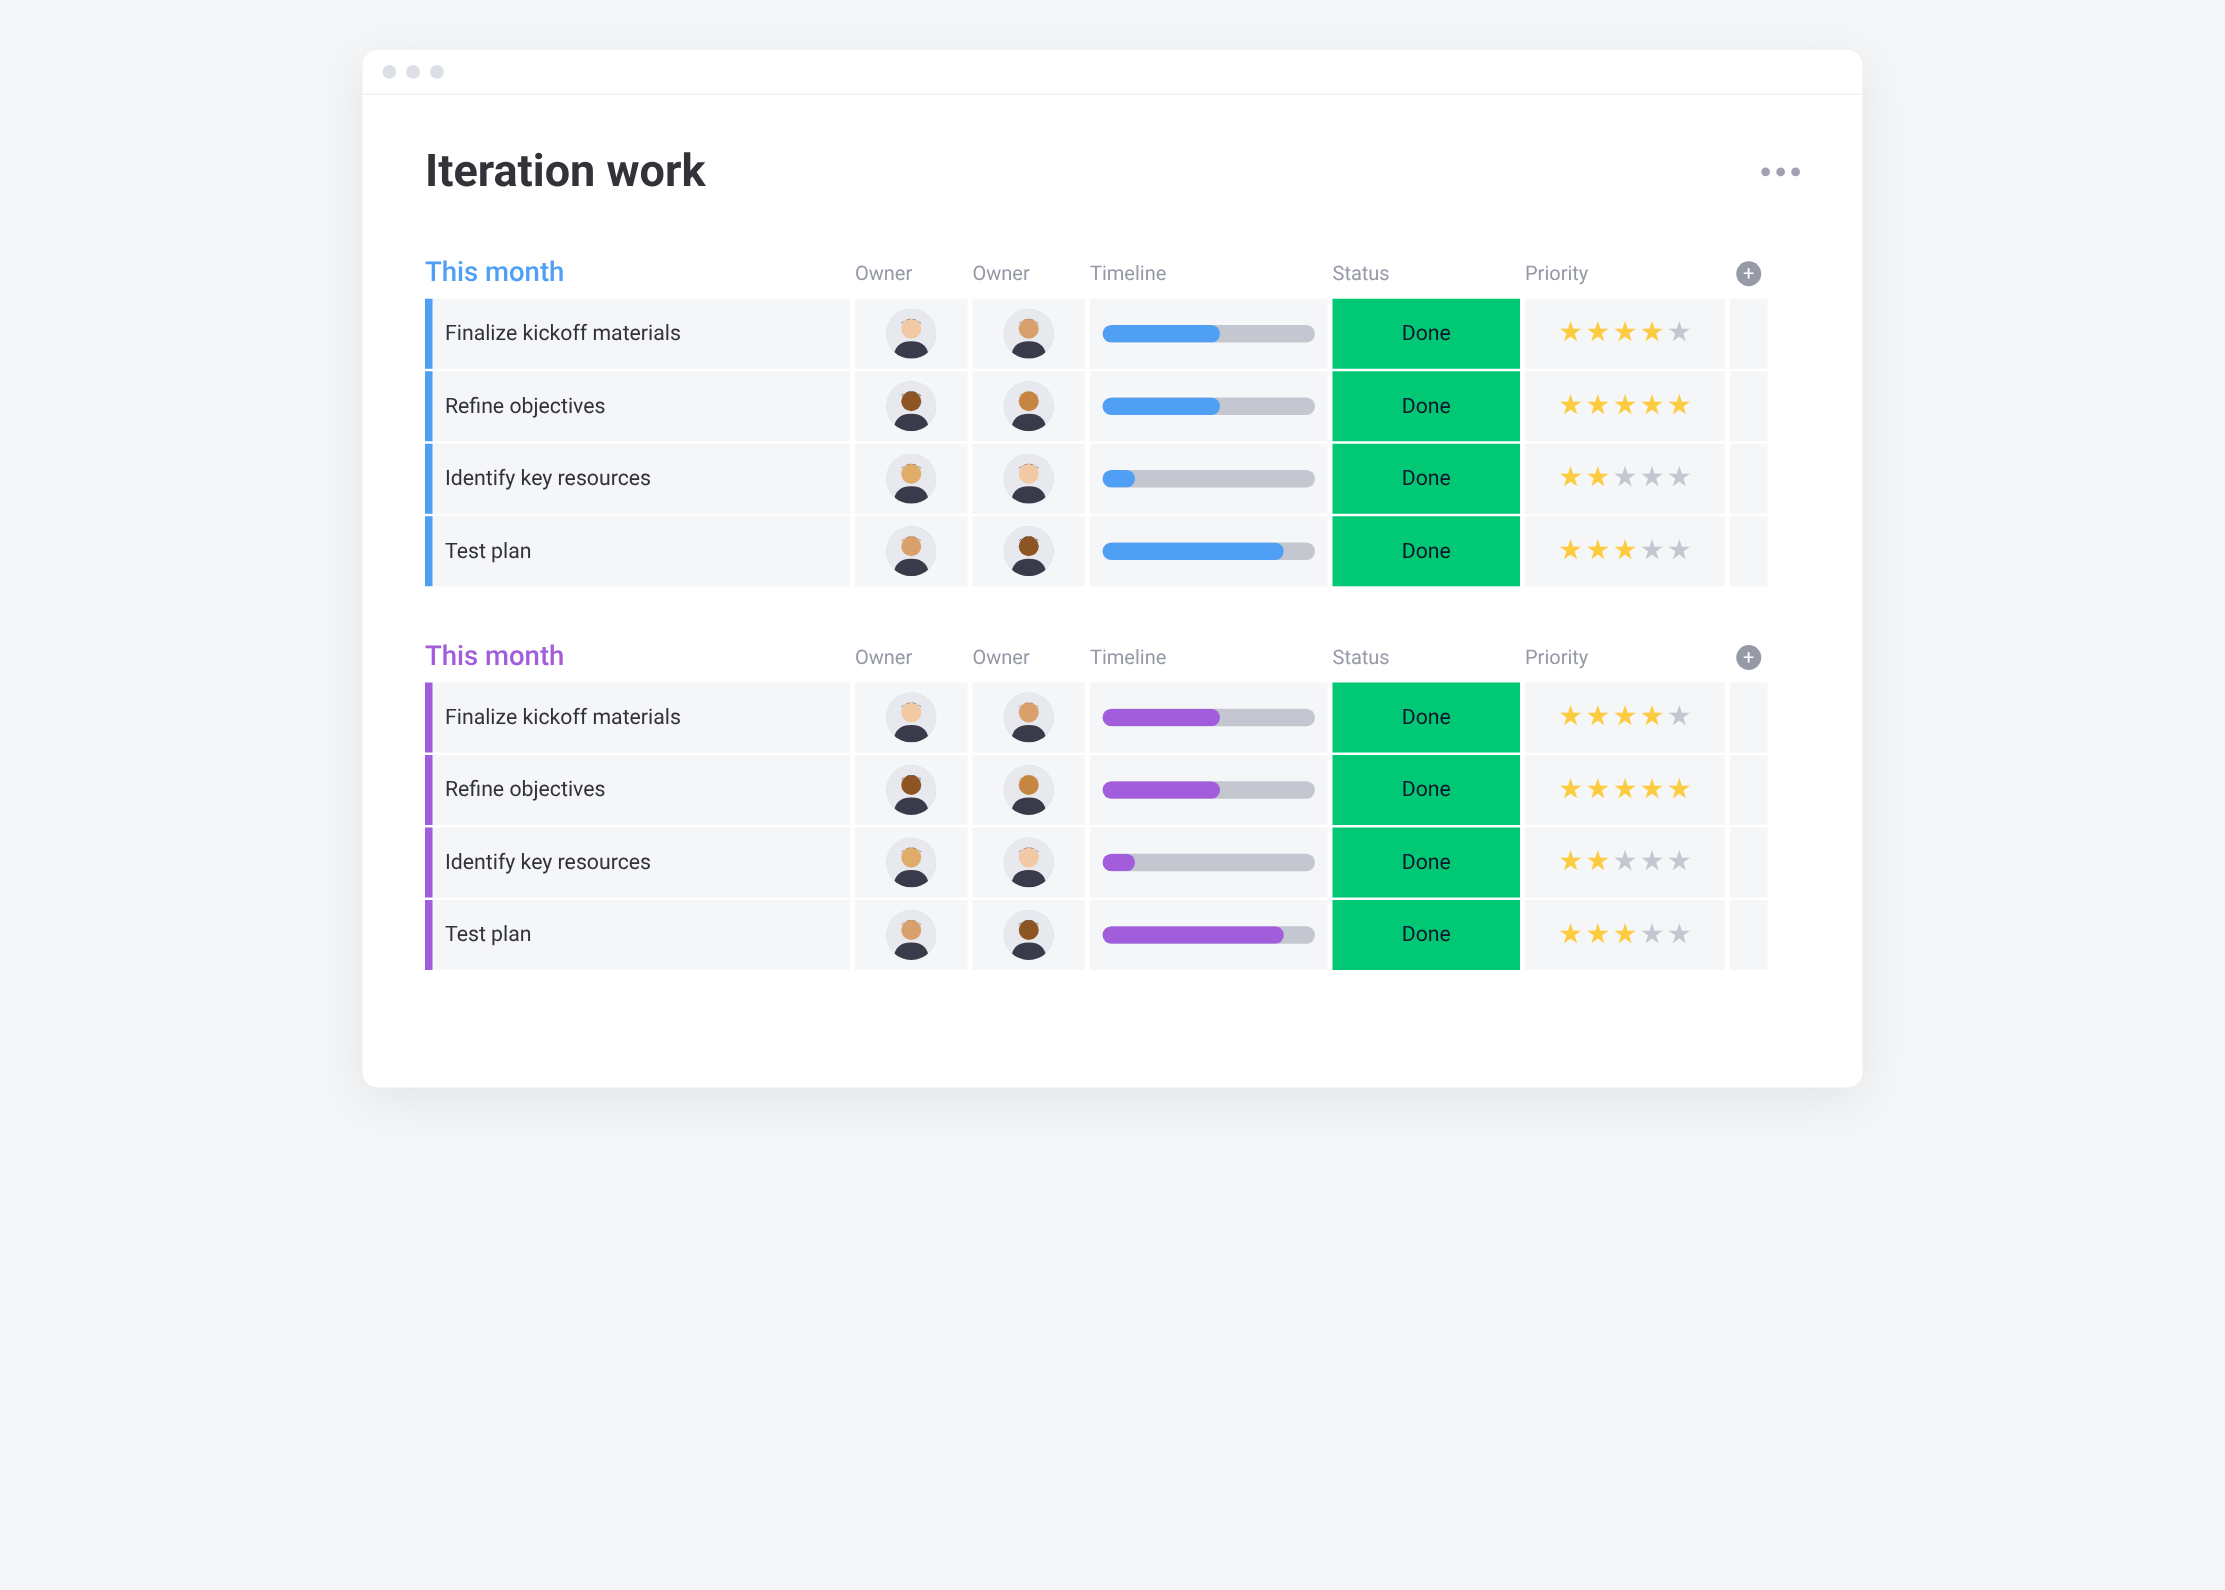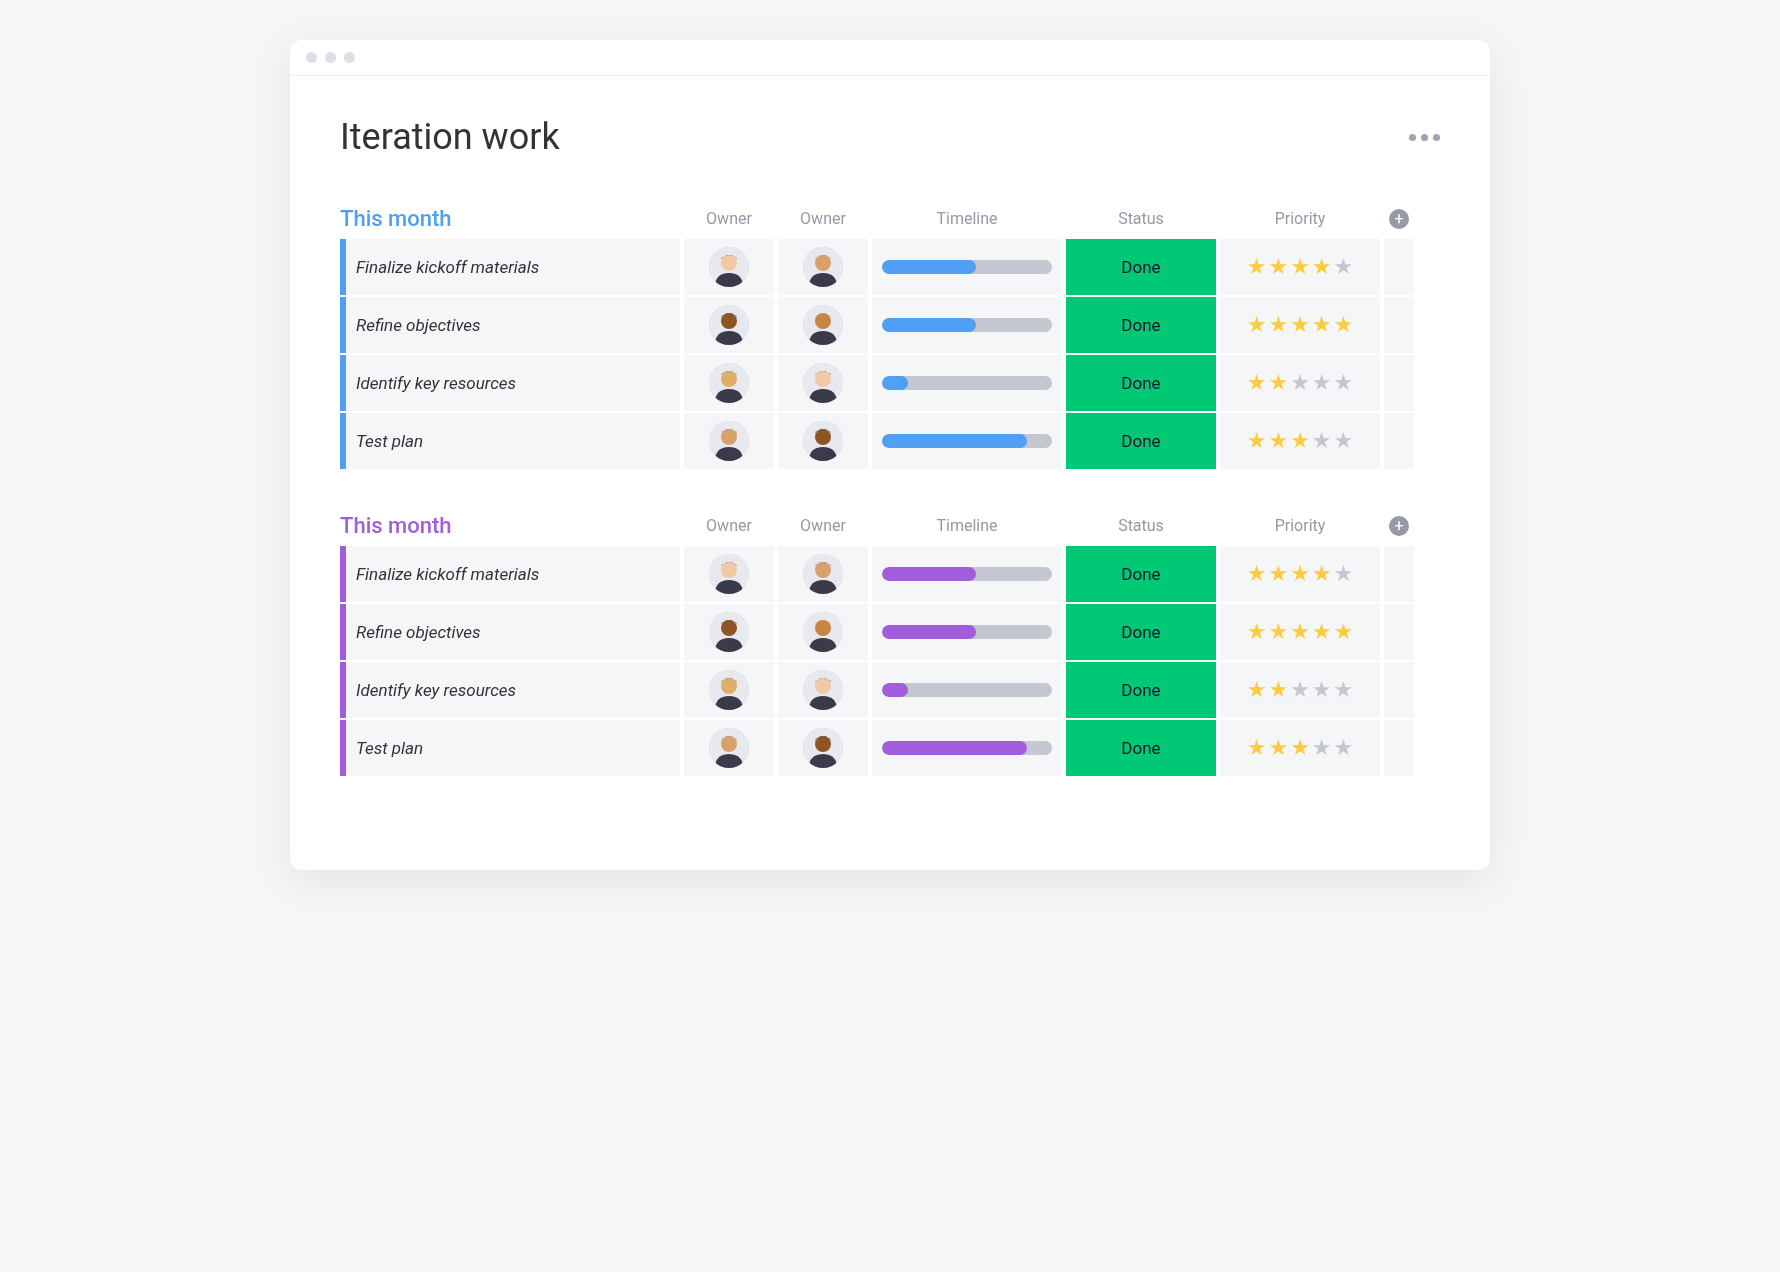--- a/index.html
+++ b/index.html
@@ -25,36 +25,36 @@
     }
     .chrome-dot {
       width: 11px; height: 11px; border-radius: 50%;
       background: #dcdfe5;
     }
     .content { padding: 40px 50px 50px; }
     .header-row {
       display: flex; justify-content: space-between; align-items: center;
       margin-bottom: 48px;
     }
-    .page-title { font-size: 36px; font-weight: 400; color: #323338; }
+    .page-title { font-size: 36px; font-weight: 700; color: #323338; }
     .more-dots { display: flex; gap: 5px; cursor: pointer; }
     .more-dots span {
       width: 7px; height: 7px; border-radius: 50%; background: #a1a1b3;
     }
 
     .group { margin-bottom: 44px; }
     .group-header {
       display: grid;
       grid-template-columns: 340px 90px 90px 190px 150px 160px 30px;
       align-items: center;
       margin-bottom: 8px;
       gap: 4px;
     }
     .group-title { font-size: 22px; font-weight: 500; }
-    .col-label { font-size: 16px; color: #9699a6; text-align: center; font-weight: 400; }
+    .col-label { font-size: 16px; color: #9699a6; text-align: left; font-weight: 400; }
     .add-col {
       width: 20px; height: 20px; border-radius: 50%;
       background: #9699a6; color: #fff;
       display: flex; align-items: center; justify-content: center;
       font-size: 16px; cursor: pointer; justify-self: center;
     }
 
     .row {
       display: grid;
       grid-template-columns: 340px 90px 90px 190px 150px 160px 30px;
@@ -67,21 +67,20 @@
       align-items: center;
       justify-content: center;
       height: 56px;
     }
     .task-cell {
       justify-content: flex-start;
       padding-left: 16px;
       position: relative;
       font-size: 17px;
       color: #323338;
-      font-style: italic;
     }
     .task-cell::before {
       content: '';
       position: absolute;
       left: 0; top: 0; bottom: 0;
       width: 6px;
       background: var(--accent);
     }
     .avatar {
       width: 40px; height: 40px; border-radius: 50%;

